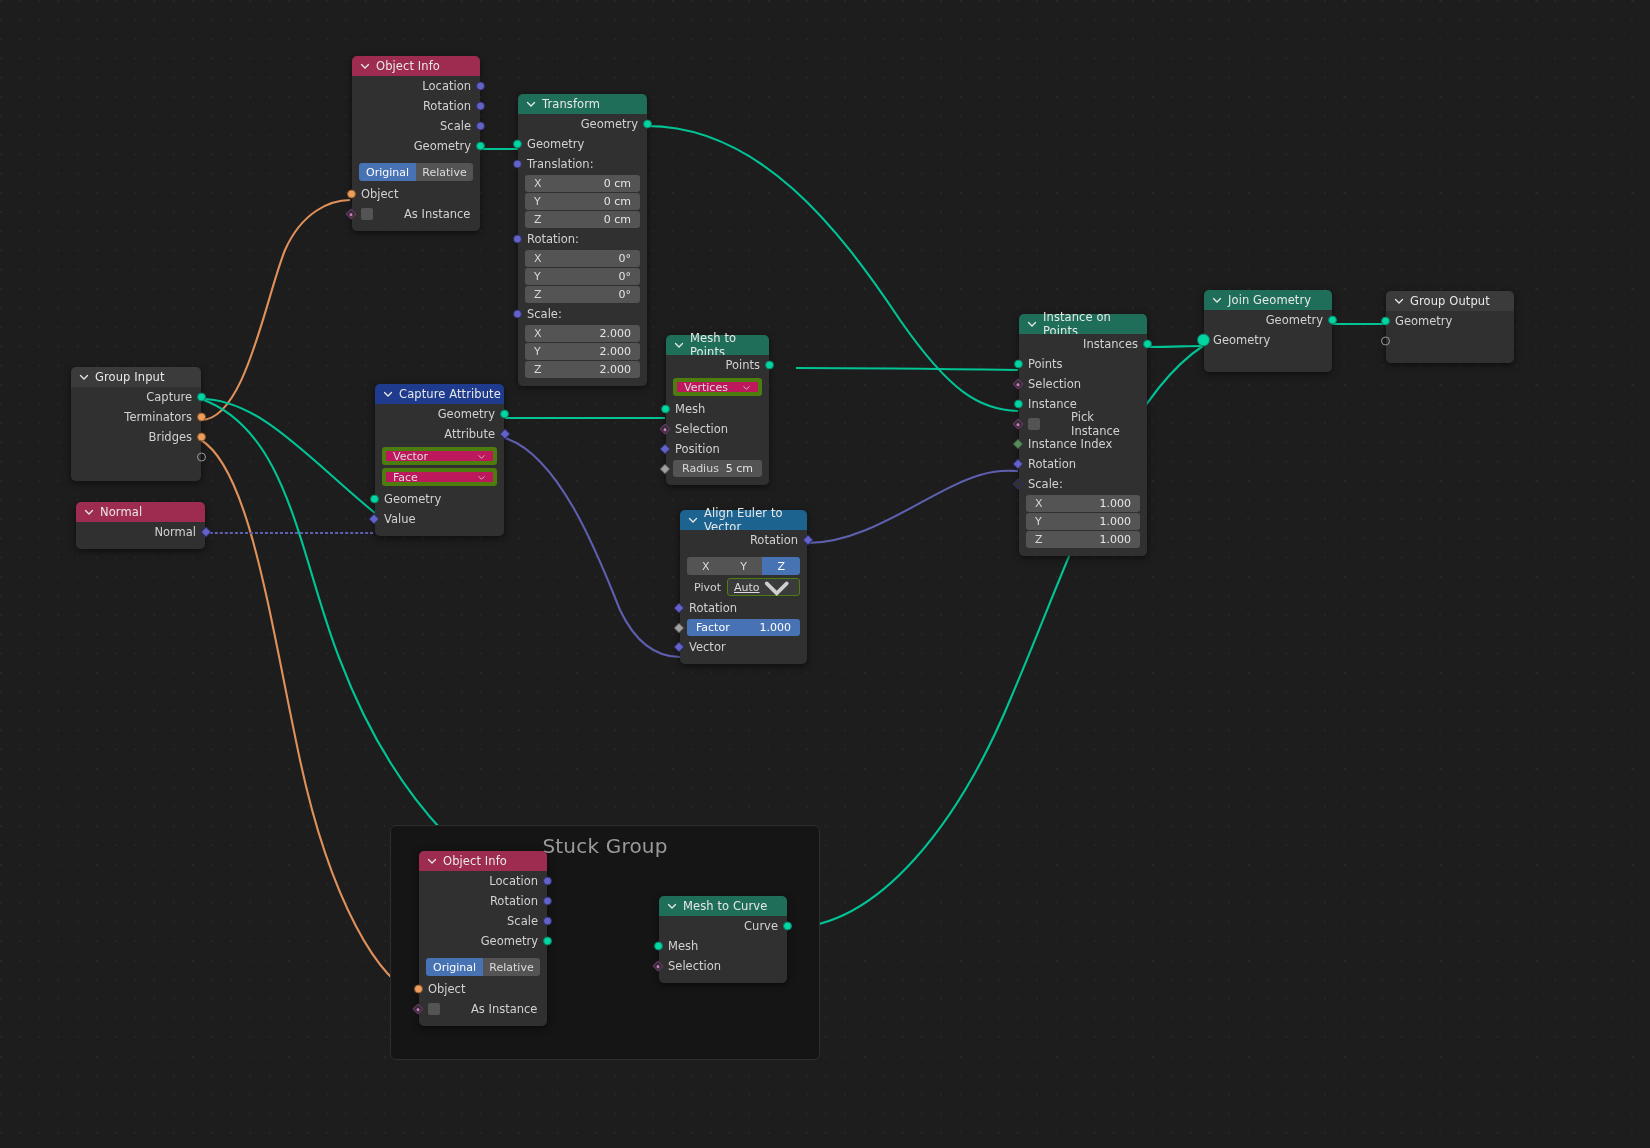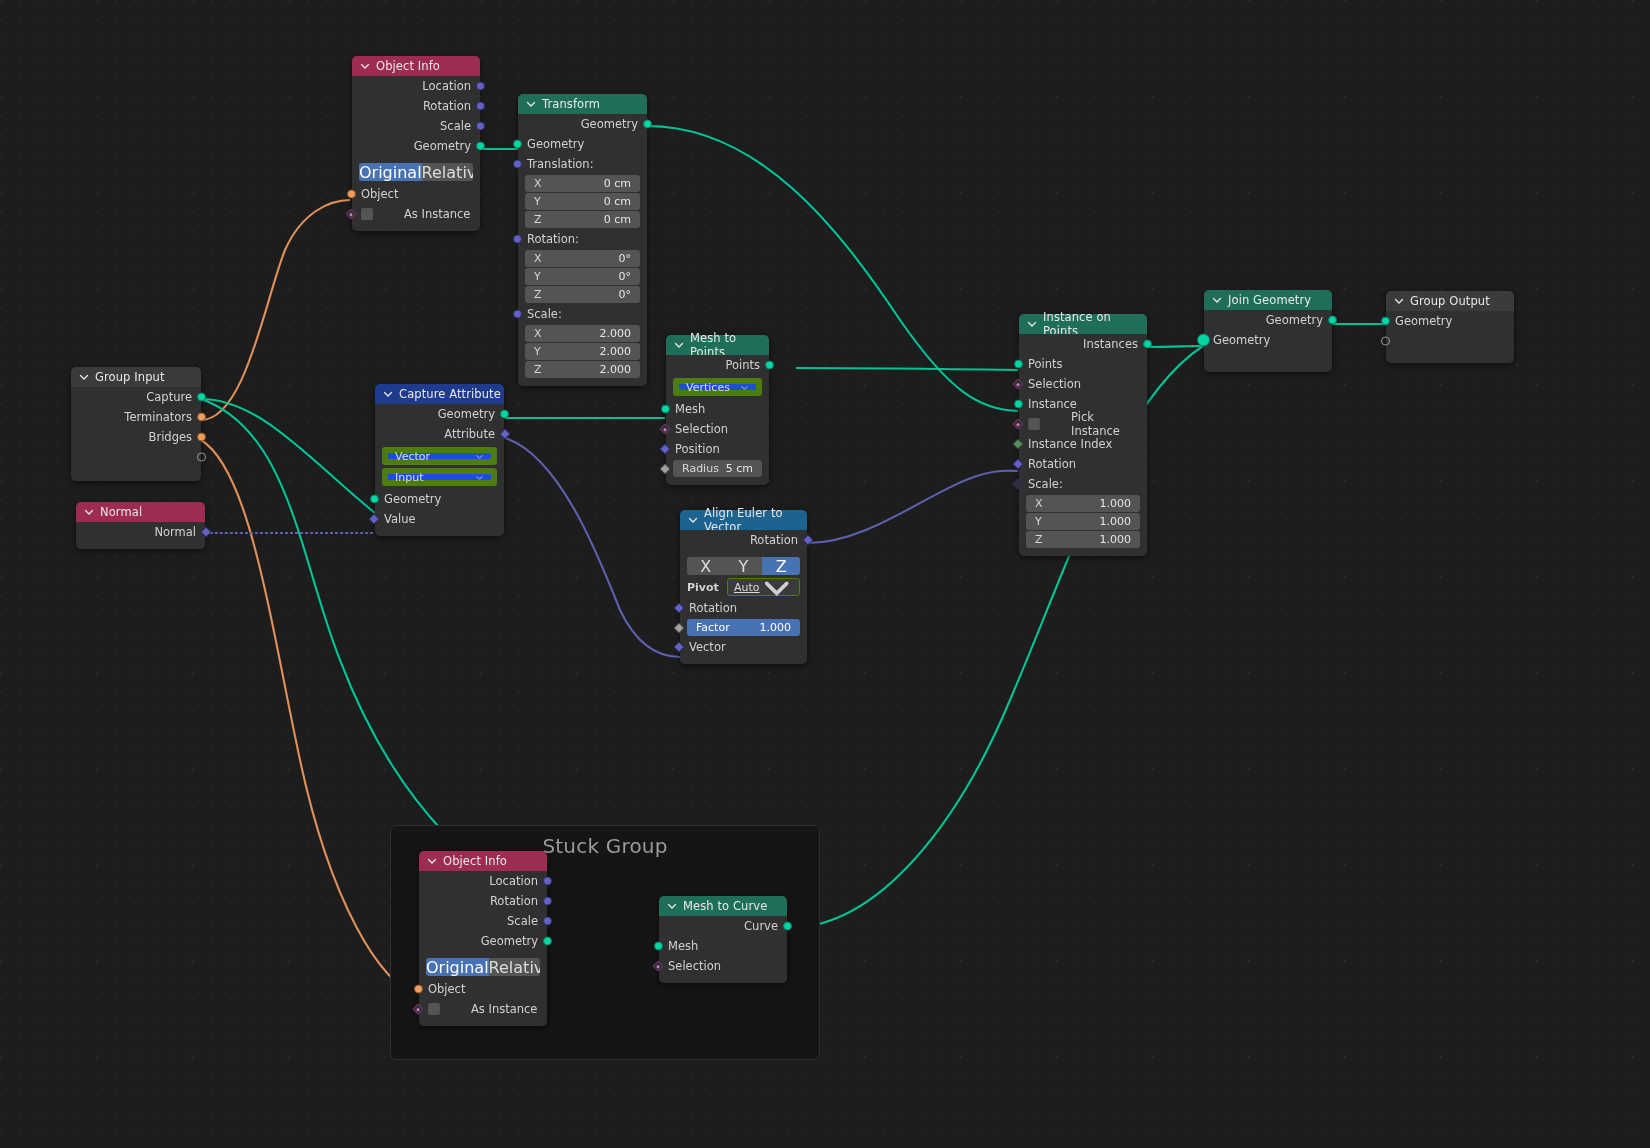--- a/index.html
+++ b/index.html
@@ -143,22 +143,22 @@
     color: #e6e6e6;
   }
   .num .lbl { color: #d8d8d8; }
   .num.blue { background: #4772b3; }
   .num.blue .lbl { color: #ffffff; }
   .num.blue .val { color: #ffffff; }
 
   .dropdown {
     margin: 3px 7px;
     height: 18px;
-    background: #1d4ed8;
-    border: 6px solid #4d7c0f;
+    background: #be185d;
+    border: 4px solid #4d7c0f;
     border-radius: 3px;
     display: flex;
     align-items: center;
     justify-content: space-between;
     padding: 0 7px;
     font-size: 11px;
     color: #dcdcdc;
     box-sizing: border-box;
   }
   .dropdown .dd-chev {
@@ -170,39 +170,39 @@
     height: 18px;
     display: flex;
     border-radius: 3px;
     overflow: hidden;
   }
   .seg > div {
     flex: 1;
     display: flex;
     align-items: center;
     justify-content: center;
-    font-size: 16px;
+    font-size: 11px;
     color: #dcdcdc;
     background: #545454;
   }
   .seg > div.active {
     background: #4772b3;
     color: #ffffff;
   }
 
   .inline-label {
     display: flex;
     align-items: center;
     gap: 6px;
     margin: 2px 7px;
     font-size: 11px;
     color: #d2d2d2;
     height: 18px;
   }
-  .inline-label .tag { width: 34px; color: #d2d2d2; font-weight: bold;}
+  .inline-label .tag { width: 34px; text-align: right; color: #d2d2d2;}
   .inline-label .dd {
     flex: 1;
     background: #3b3b3b;
     border: 1px solid #4d7c0f;
     border-radius: 3px;
     height: 18px;
     display: flex;
     align-items: center;
     justify-content: space-between;
     padding: 0 6px;
@@ -453,21 +453,21 @@
         <span>Attribute</span>
         <span class="sock right s-vec diamond"></span>
       </div>
       <div class="dropdown">
         <span>Vector</span>
         <svg class="dd-chev" viewBox="0 0 10 10">
             <path d="M2 4 L5 7 L8 4" stroke="#cfcfcf" stroke-width="1.1" fill="none" stroke-linecap="round"></path>
           </svg>
       </div>
       <div class="dropdown">
-        <span>Input</span>
+        <span>Face</span>
         <svg class="dd-chev" viewBox="0 0 10 10">
             <path d="M2 4 L5 7 L8 4" stroke="#cfcfcf" stroke-width="1.1" fill="none" stroke-linecap="round"></path>
           </svg>
       </div>
       <div class="row in">
         <span class="sock left s-geo"></span>
         <span>Geometry</span>
       </div>
       <div class="row in">
         <span class="sock left s-vec diamond"></span>

